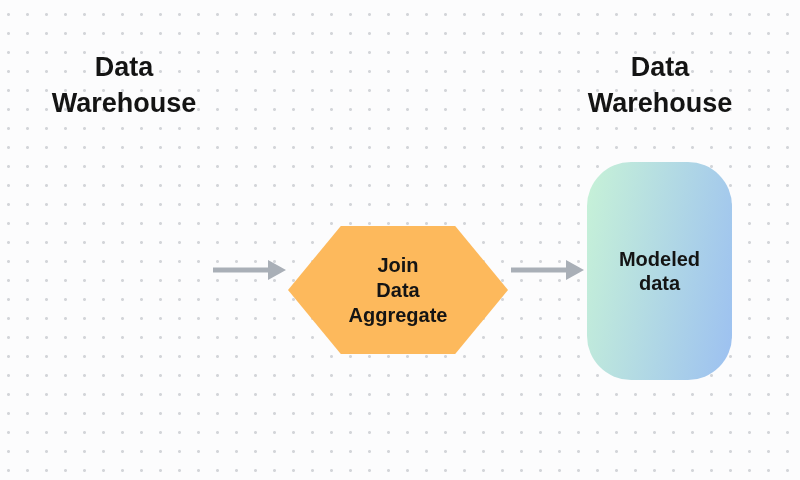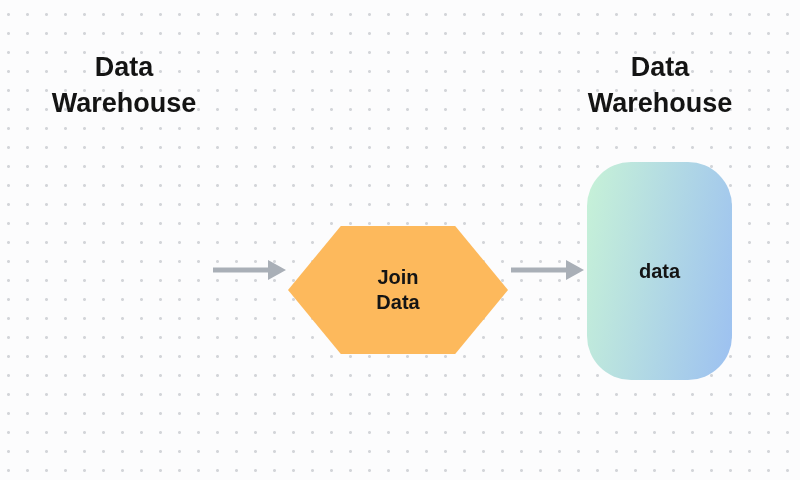--- a/index.html
+++ b/index.html
@@ -91,24 +91,26 @@
 
 
   <svg class="arrow-svg arrow-1" viewBox="0 0 80 38" aria-hidden="true">
     <line class="arrow-line" x1="3" y1="19" x2="60" y2="19"></line>
     <polygon class="arrow-head" points="58,9 76,19 58,29"></polygon>
   </svg>
 
   <div class="hexagon">
     <div>Join</div>
     <div>Data</div>
+    <div>Aggregate</div>
   </div>
 
   <svg class="arrow-svg arrow-2" viewBox="0 0 80 38" aria-hidden="true">
     <line class="arrow-line" x1="3" y1="19" x2="60" y2="19"></line>
     <polygon class="arrow-head" points="58,9 76,19 58,29"></polygon>
   </svg>
 
   <div class="node-rect node-target">
+    <div>Modeled</div>
     <div>data</div>
   </div>
 
 </div>
 
 </body></html>

